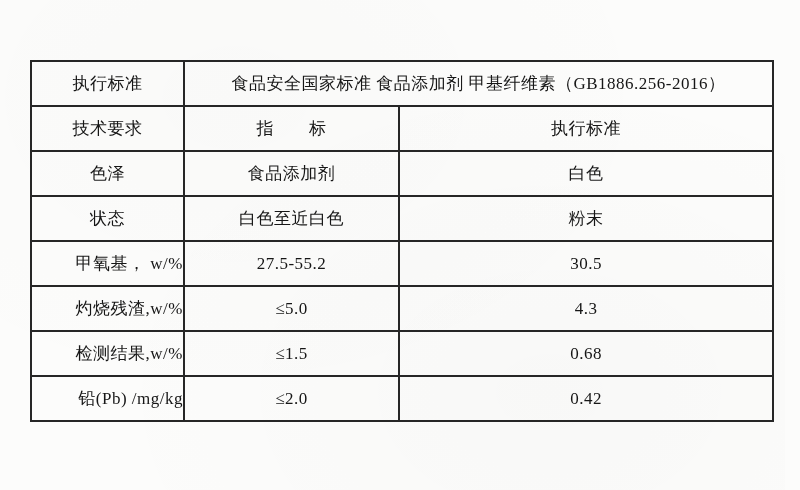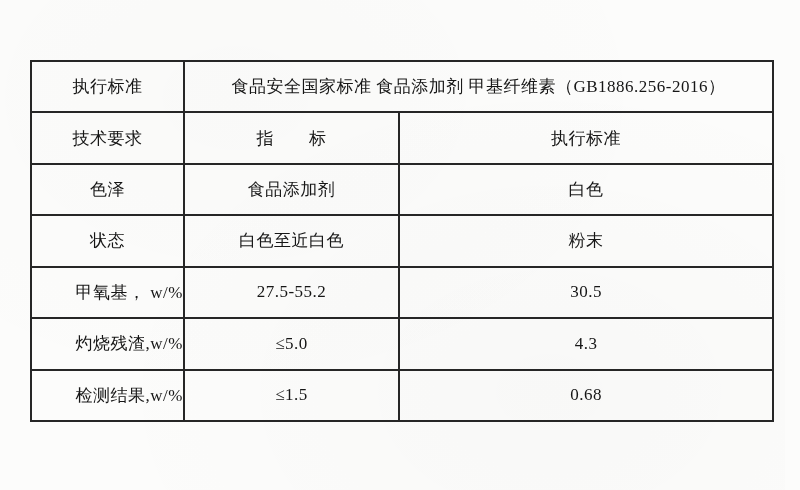--- a/index.html
+++ b/index.html
@@ -97,15 +97,20 @@
       <td class="center">≤5.0</td>
       <td class="center">4.3</td>
     </tr>
 
     <tr>
       <td class="left">检测结果,w/%</td>
       <td class="center">≤1.5</td>
       <td class="center">0.68</td>
     </tr>
 
+    <tr>
+      <td class="left">铅(Pb) /mg/kg</td>
+      <td class="center">≤2.0</td>
+      <td class="center">0.42</td>
+    </tr>
   </tbody>
     </table>
 </div>
 
 </body></html>

